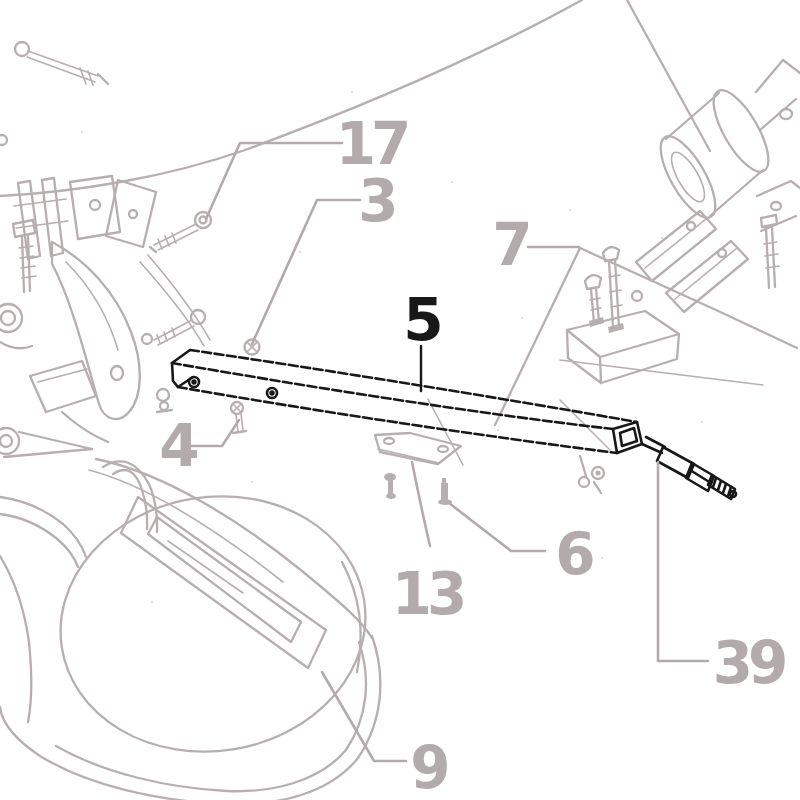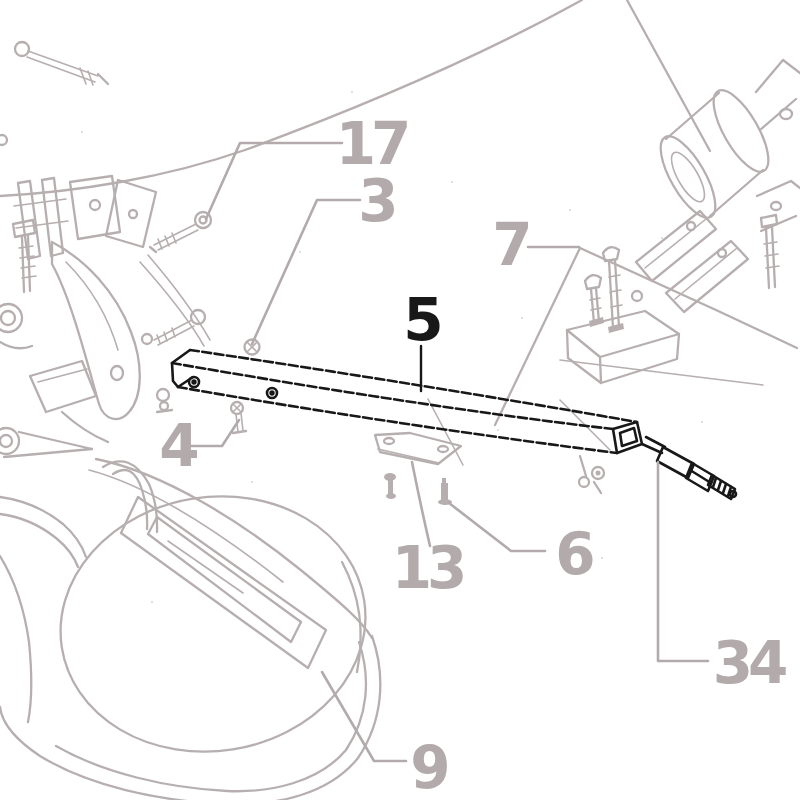--- a/index.html
+++ b/index.html
@@ -221,17 +221,17 @@
         <circle cx="498" cy="430" r="1"></circle>
         <circle cx="570" cy="210" r="1"></circle>
   </g>
 </svg>
 
   <div class="callout" style="left:371px;top:144px">17</div>
   <div class="callout" style="left:376px;top:201px">3</div>
   <div class="callout" style="left:510px;top:245px">7</div>
   <div class="callout black" style="left:421px;top:320px">5</div>
   <div class="callout" style="left:177px;top:446px">4</div>
-  <div class="callout" style="left:427px;top:568px">13</div>
+  <div class="callout" style="left:427px;top:594px">13</div>
   <div class="callout" style="left:573px;top:554px">6</div>
-  <div class="callout" style="left:748px;top:663px">34</div>
+  <div class="callout" style="left:748px;top:663px">39</div>
   <div class="callout" style="left:428px;top:768px">9</div>
 </div>
 
 </body></html>

